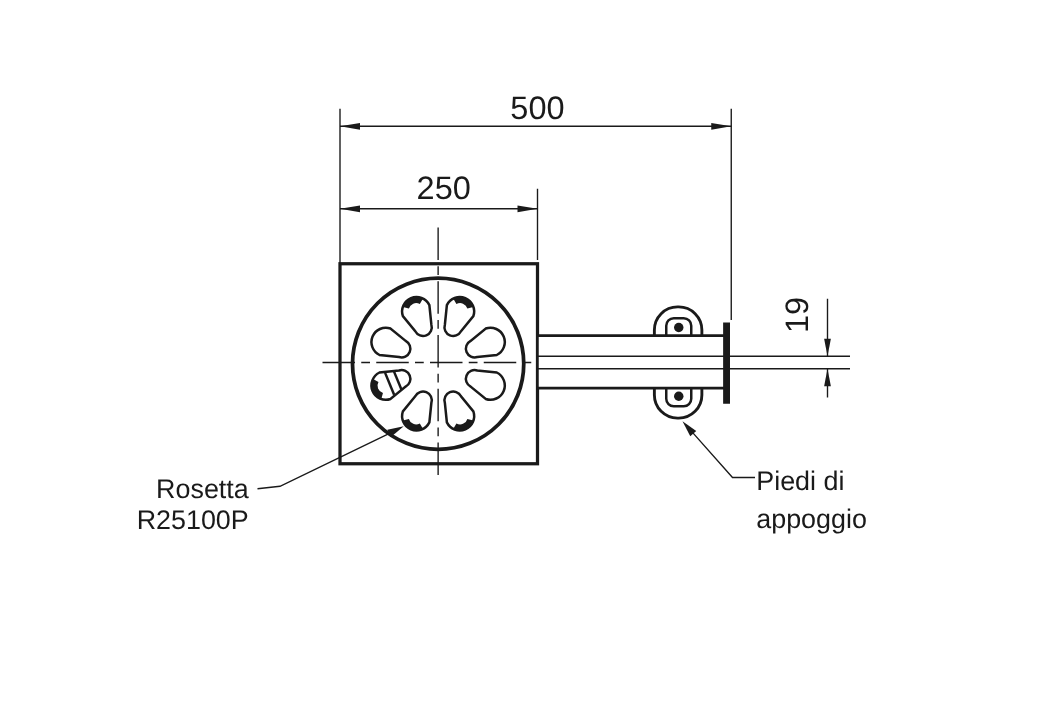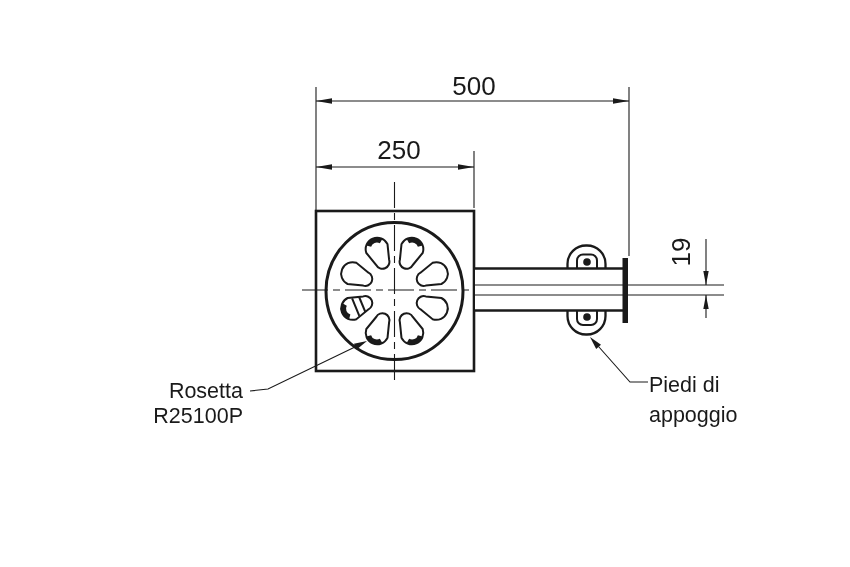--- a/index.html
+++ b/index.html
@@ -2,21 +2,20 @@
 <html><head>
 <meta charset="utf-8">
 <style>
   html,body{margin:0;padding:0;background:#ffffff;}
   .stage{
     position:relative;
     width:748px;height:567px;
     background:#ffffff;
     font-family:"Liberation Sans", sans-serif;
     overflow:hidden;
-    padding-left:44px;
   }
   svg{display:block;}
   text{
     font-family:"Liberation Sans", sans-serif;
     fill:#1a1a1a;
   }
   .dim-text{font-size:26px;}
   .callout-text{font-size:21.5px;}
 </style>
 </head>

